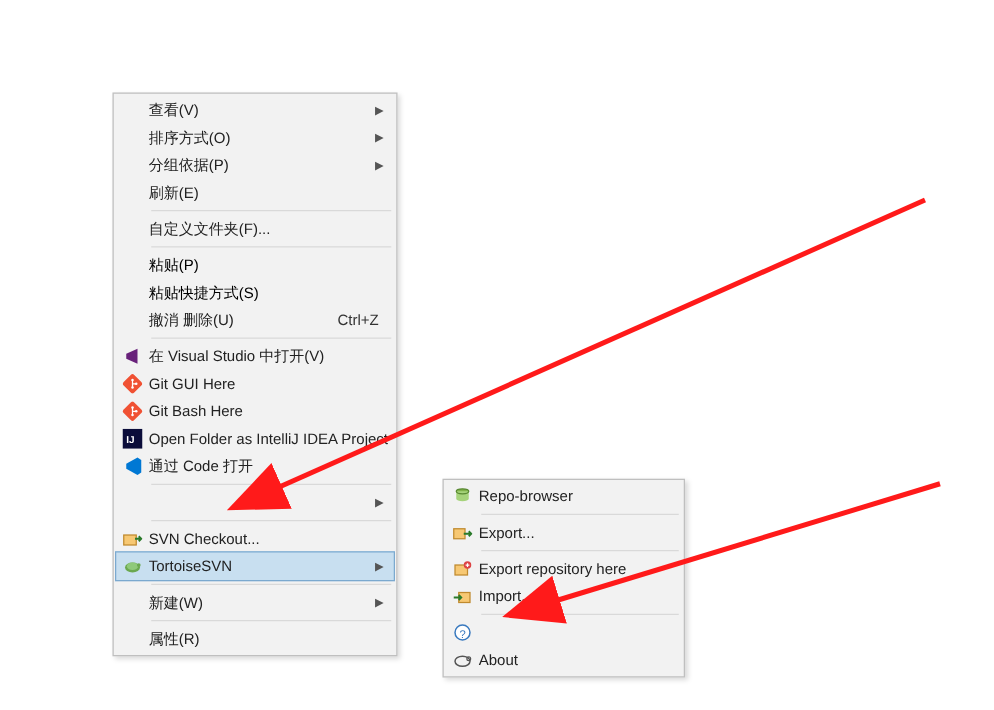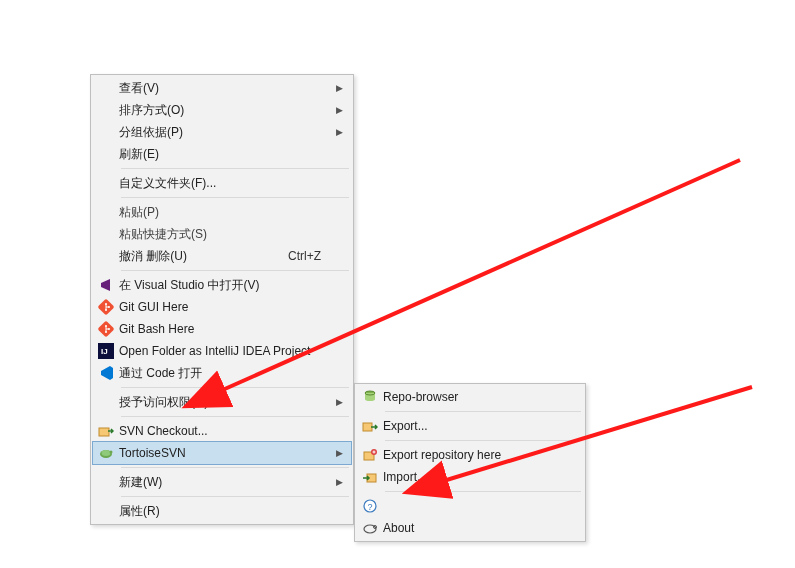--- a/index.html
+++ b/index.html
@@ -36,44 +36,44 @@
     align-items: center;
     justify-content: center;
   }
   .menu .item .label {
     flex: 1 1 auto;
     white-space: nowrap;
     padding-right: 60px;
   }
   .menu .item .shortcut {
     position: absolute;
-    right: 30px;
+    right: 12px;
     color: #333;
   }
   .menu .item .arrow {
     position: absolute;
     right: 8px;
     font-size: 9px;
     color: #555;
   }
   .menu .sep {
     height: 1px;
     background: #d9d9d9;
     margin: 3px 2px 3px 28px;
   }
   .menu .item.disabled .label,
-  .menu .item.disabled .shortcut { color: #404040; }
+  .menu .item.disabled .shortcut { color: #000000; }
   .menu .item.highlight {
     background: #c8dff0;
     border: 1px solid #7ba9cf;
     margin: -1px;
     height: 24px;
   }
-  #main-menu { left: 90px; top: 74px; width: 264px; }
-  #sub-menu  { left: 354px; top: 383px; width: 232px; }
+  #main-menu { left: 90px; top: 74px; width: 228px; }
+  #sub-menu  { left: 354px; top: 383px; width: 194px; }
 
   
   .ic { width:16px; height:16px; display:inline-block; }
   svg { display:block; }
 
   
   .arrow-svg { position:absolute; left:0; top:0; pointer-events:none; }
 </style>
 </head>
 <body>
@@ -164,21 +164,20 @@
     <span class="iconcol">
       <svg class="ic" viewBox="0 0 16 16">
             <polygon points="12,1 15,3 15,13 12,15 3,10 3,6" fill="#0078d4"></polygon>
           </svg>
     </span>
     <span class="label">通过 Code 打开</span>
   </div>
   <div class="sep"></div>
   <div class="item">
     <span class="iconcol"></span>
-    <span class="label">授予访问权限(G)</span>
     <span class="arrow">▶</span>
   </div>
   <div class="sep"></div>
   <div class="item">
     <span class="iconcol">
       <svg class="ic" viewBox="0 0 16 16">
             <rect x="1" y="5" width="10" height="8" fill="#f7c873" stroke="#c08a2e"></rect>
             <path d="M10 8 L15 8 M13 6 L15 8 L13 10" stroke="#2a7a2a" stroke-width="1.5" fill="none"></path>
           </svg>
     </span>

